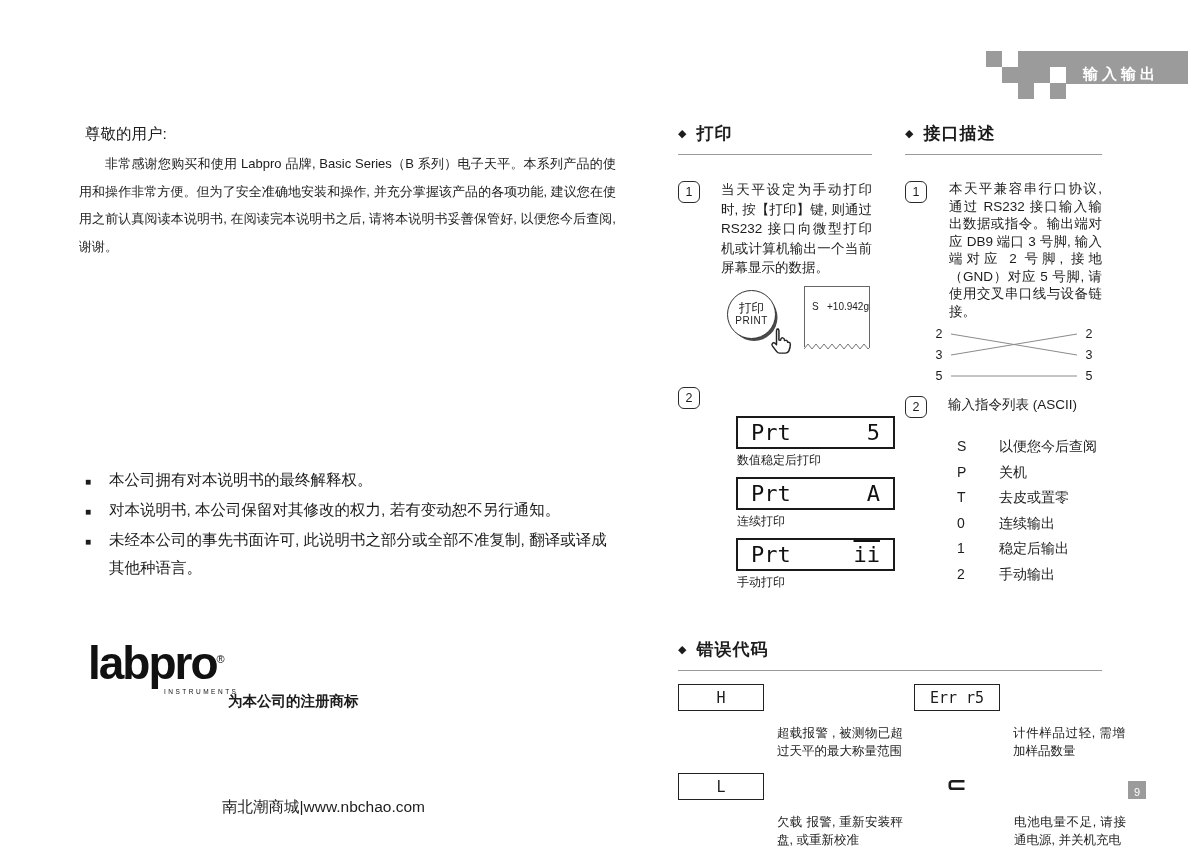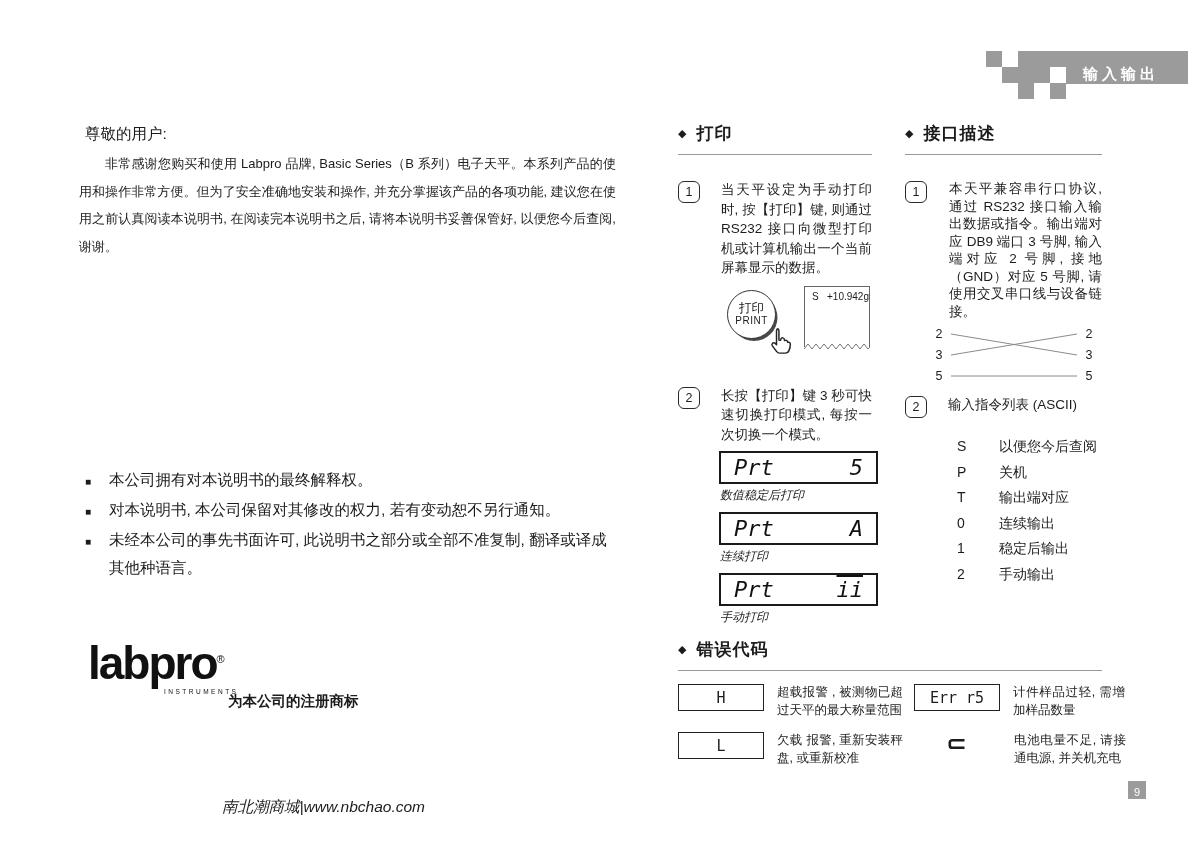--- a/index.html
+++ b/index.html
@@ -62,25 +62,25 @@
     display:flex; flex-direction:column; align-items:center; justify-content:center;
     box-shadow:2.5px 3px 0 -1px #4a4a4a; background:#fff;
   }
   .print-btn .cn { font-size:12.5px; line-height:1.15; }
   .print-btn .en { font-size:10px; line-height:1.15; letter-spacing:0.5px; }
   .hand-icon { position:absolute; left:48px; top:38px; }
   .receipt {
     position:absolute; left:85px; top:-2px; width:64px; height:60px;
     border:1px solid #666; border-bottom:none; background:#fff;
   }
-  .receipt-text { font-size:10px; white-space:pre; padding:4px 0 0 7px; }
+  .receipt-text { font-size:10px; white-space:pre; padding:14px 0 0 7px; }
   .receipt svg.zig { position:absolute; left:-1px; bottom:-4px; }
 
   
-  .displays { margin-left:41px; margin-top:7px;font-style:italic; }
+  .displays { margin-left:58px; margin-top:7px; }
   .segment-box {
     width:129px; height:29px; border:2px solid #1a1a1a;
     display:flex; align-items:center; justify-content:space-between; padding:0 13px;
     font-family:"DejaVu Sans Mono",monospace; font-size:22px; color:#111;
   }
   .seg-overline { text-decoration:overline; }
   .display-label { font-size:12px; margin:3px 0 8px 1px; }
 
   
   .wiring { position:relative; margin:6px 0 0 28px; width:162px; height:60px; font-size:12.5px; }
@@ -94,26 +94,26 @@
 
   
   .error-section { position:absolute; left:678px; top:638px; width:424px; }
   .err-row { display:flex; margin-top:13px; align-items:flex-start; }
   .err-box {
     width:84px; height:25px; border:1.5px solid #222; flex:none;
     display:flex; align-items:center; justify-content:center;
     font-family:"DejaVu Sans Mono",monospace; font-size:15px;
   }
   .err-cell { width:87px; height:25px; flex:none; display:flex; align-items:center; justify-content:center; }
-  .err-desc { margin-left:13px; width:126px; flex:none; font-size:12.5px; line-height:17.5px; text-align:justify; }
+  .err-desc { margin-left:13px; width:126px; flex:none; font-size:12.5px; line-height:17.5px; text-align:justify;margin-top:41px; }
   .err-desc.last { width:112px; }
   .err-box2 { margin-left:11px; }
 
   
-  .footer-text { position:absolute; left:222px; top:797px; font-size:15.5px;font-style:italic; }
+  .footer-text { position:absolute; left:222px; top:797px; font-size:15.5px; }
   .page-badge {
     position:absolute; left:1128px; top:781px; width:18px; height:18px; background:#9b9b9b;
     display:flex; align-items:flex-end; justify-content:center;
     color:#fff; font-size:11px; line-height:1; padding-bottom:1px; box-sizing:border-box;
   }
 </style>
 </head>
 <body>
 
 <div class="page">
@@ -179,21 +179,20 @@
       <div class="receipt">
         <div class="receipt-text">S   +10.942g</div>
         <svg class="zig" width="66" height="8" viewBox="0 0 66 8">
           <path d="M0 6 L4 1 8 6 12 1 16 6 20 1 24 6 28 1 32 6 36 1 40 6 44 1 48 6 52 1 56 6 60 1 64 6 66 4" fill="none" stroke="#777" stroke-width="1"></path>
         </svg>
       </div>
     </div>
 
     <div class="step" style="margin-top:2px;">
       <div class="badge">2</div>
-      <div class="step-text">长按【打印】键 3 秒可快速切换打印模式, 每按一次切换一个模式。</div>
     </div>
 
     <div class="displays">
       <div class="segment-box">
         <span>Prt</span>
         <span>5</span>
       </div>
       <div class="display-label">数值稳定后打印</div>
 
       <div class="segment-box">
@@ -244,21 +243,21 @@
       <div class="cmd-row">
         <span class="cmd-key">S</span>
         <span>以便您今后查阅</span>
       </div>
       <div class="cmd-row">
         <span class="cmd-key">P</span>
         <span>关机</span>
       </div>
       <div class="cmd-row">
         <span class="cmd-key">T</span>
-        <span>输出端对应</span>
+        <span>去皮或置零</span>
       </div>
       <div class="cmd-row">
         <span class="cmd-key">0</span>
         <span>连续输出</span>
       </div>
       <div class="cmd-row">
         <span class="cmd-key">1</span>
         <span>稳定后输出</span>
       </div>
       <div class="cmd-row">

